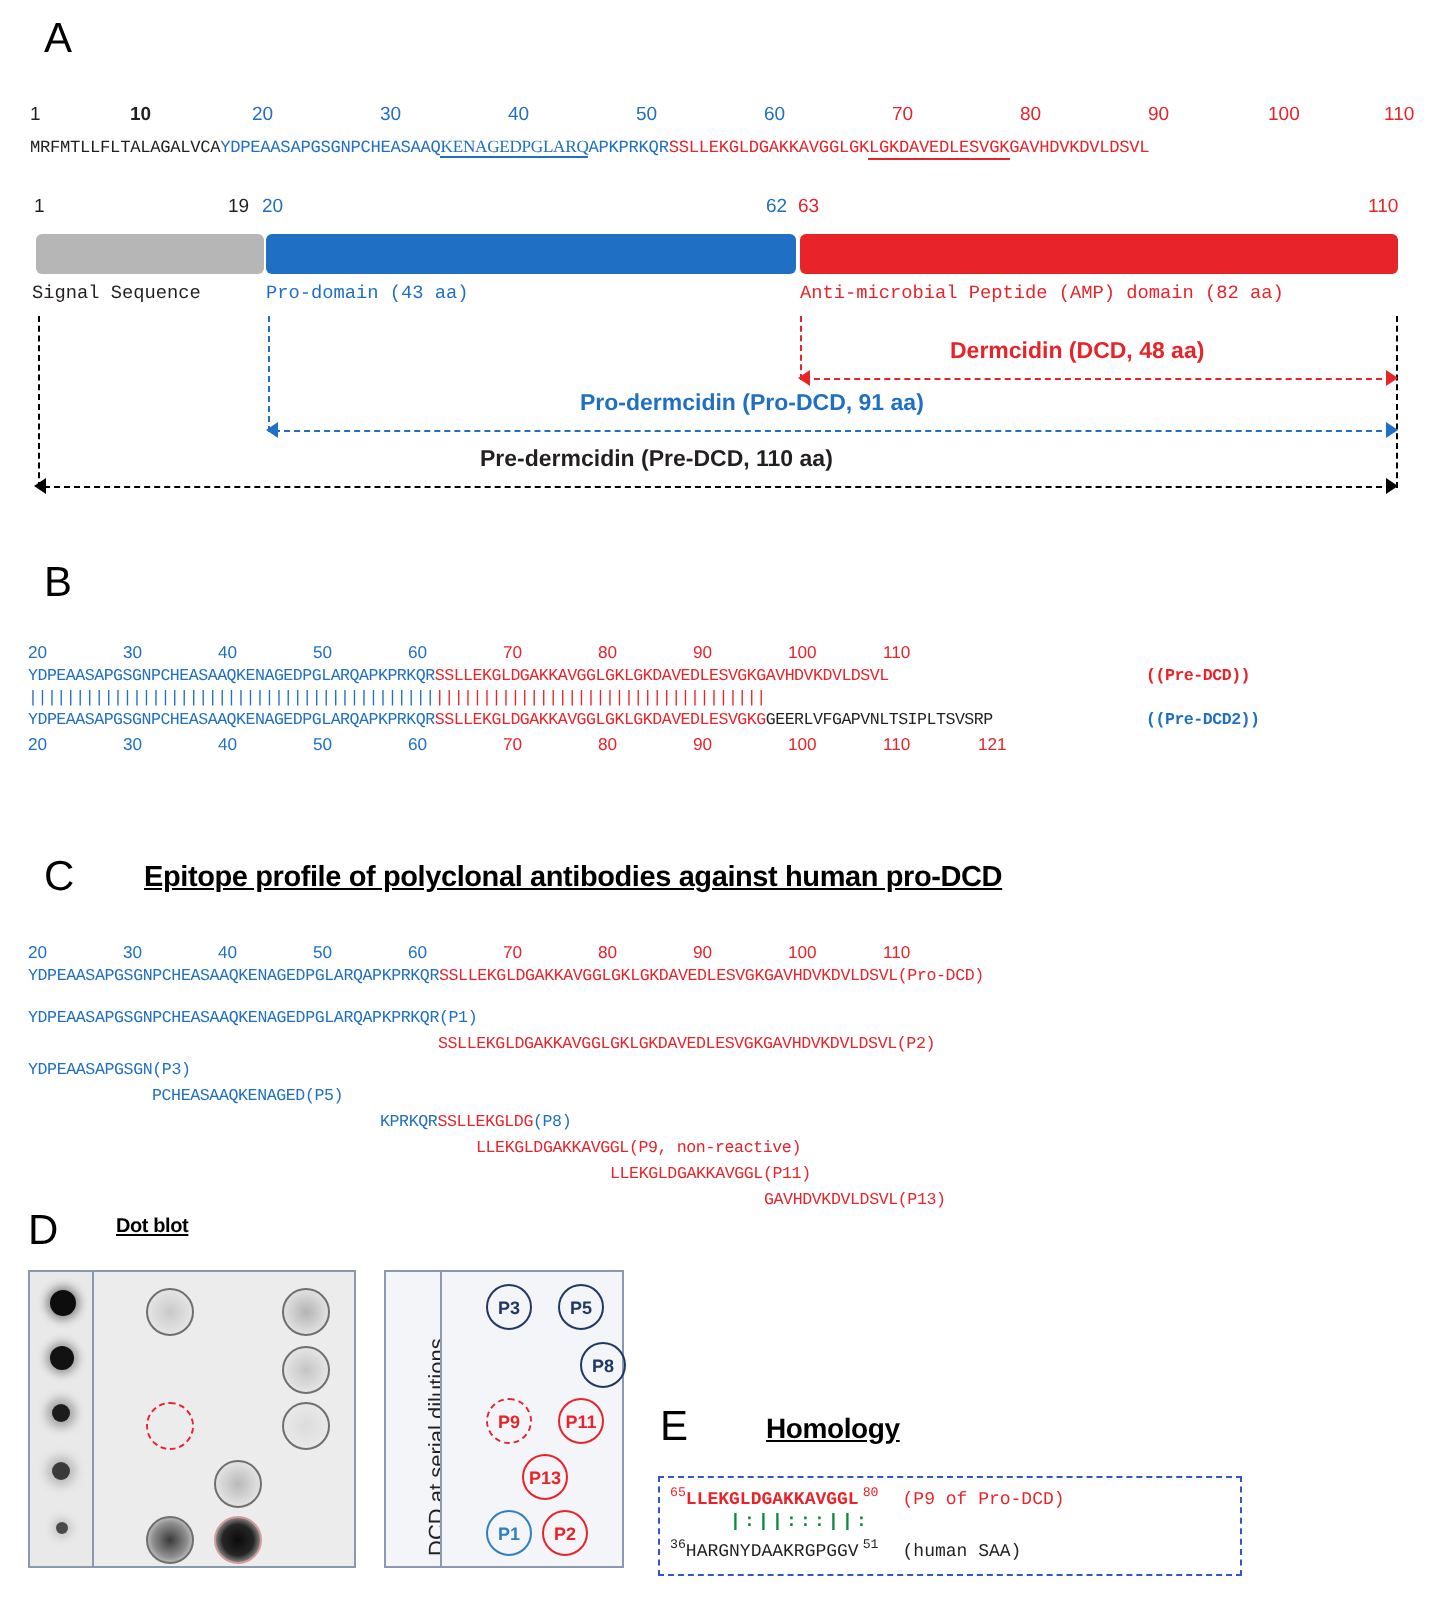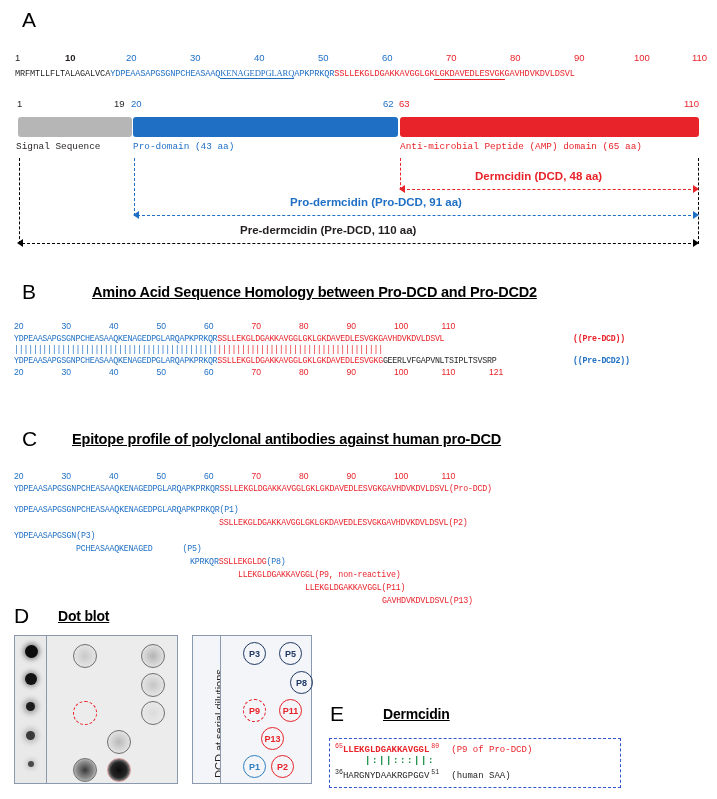--- a/index.html
+++ b/index.html
@@ -108,21 +108,21 @@
   <div class="barnums blue" style="left:383px;top:98px;">62</div>
   <div class="barnums red" style="left:399px;top:98px;">63</div>
   <div class="barnums red" style="left:684px;top:98px;">110</div>
 
   <div class="bar" style="left:18px;top:117px;width:114px;background:#b6b6b6;"></div>
   <div class="bar" style="left:133px;top:117px;width:265px;background:#1F6FC4;"></div>
   <div class="bar" style="left:400px;top:117px;width:299px;background:#E8232A;"></div>
 
   <div class="barlabel black" style="left:16px;top:141px;">Signal Sequence</div>
   <div class="barlabel blue" style="left:133px;top:141px;">Pro-domain (43 aa)</div>
-  <div class="barlabel red" style="left:400px;top:141px;">Anti-microbial Peptide (AMP) domain (65 aa)</div>
+  <div class="barlabel red" style="left:400px;top:141px;">Anti-microbial Peptide (AMP) domain (82 aa)</div>
 
   <div class="vdash" style="left:19px;top:158px;height:86px;"></div>
   <div class="vdash b" style="left:134px;top:158px;height:58px;"></div>
   <div class="vdash r" style="left:400px;top:158px;height:32px;"></div>
   <div class="vdash" style="left:698px;top:158px;height:86px;"></div>
 
   <div class="atext red" style="left:475px;top:170px;">Dermcidin (DCD, 48 aa)</div>
   <div class="arrowline r" style="left:402px;top:189px;width:294px;"></div>
   <div class="ahead" style="left:399px;top:185px;border-top:4px solid transparent;border-bottom:4px solid transparent;border-right:6px solid #E8232A;"></div>
   <div class="ahead" style="left:693px;top:185px;border-top:4px solid transparent;border-bottom:4px solid transparent;border-left:6px solid #E8232A;"></div>
@@ -133,21 +133,20 @@
   <div class="ahead" style="left:693px;top:211px;border-top:4px solid transparent;border-bottom:4px solid transparent;border-left:6px solid #1F6FC4;"></div>
 
   <div class="atext black" style="left:240px;top:224px;">Pre-dermcidin (Pre-DCD, 110 aa)</div>
   <div class="arrowline k" style="left:22px;top:243px;width:674px;"></div>
   <div class="ahead" style="left:17px;top:239px;border-top:4px solid transparent;border-bottom:4px solid transparent;border-right:6px solid #000;"></div>
   <div class="ahead" style="left:693px;top:239px;border-top:4px solid transparent;border-bottom:4px solid transparent;border-left:6px solid #000;"></div>
 </div>
 
 <div id="panelB">
   <div class="panel-letter" style="left:22px;top:25px;">B</div>
-  <div class="panel-title" style="left:92px;top:29px;">Amino Acid Sequence Homology between Pro-DCD and Pro-DCD2</div>
 
   <div class="numrow" style="left:14px;top:66px;">
     <span class="blue">20</span><span class="blue">30</span><span class="blue">40</span><span class="blue">50</span><span class="blue">60</span><span class="red">70</span><span class="red">80</span><span class="red">90</span><span class="red">100</span><span class="red">110</span>
   </div>
 
   <div class="seqrow" style="left:14px;top:79px;">
     <span class="blue">YDPEAASAPGSGNPCHEASAAQKENAGEDPGLARQAPKPRKQR</span><span class="red">SSLLEKGLDGAKKAVGGLGKLGKDAVEDLESVGKGAVHDVKDVLDSVL</span>
   </div>
   <div class="seqrow red" style="left:573px;top:79px;font-weight:bold;">(<span>(Pre-DCD)</span>)</div>
 
@@ -183,21 +182,21 @@
 
   <div class="epirow" style="left:219px;top:113px;">
     <span class="red">SSLLEKGLDGAKKAVGGLGKLGKDAVEDLESVGKGAVHDVKDVLDSVL</span><span class="red" style="white-space:pre;">(P2)</span>
   </div>
 
   <div class="epirow" style="left:14px;top:126px;">
     <span class="blue">YDPEAASAPGSGN</span><span class="blue" style="white-space:pre;">(P3)</span>
   </div>
 
   <div class="epirow" style="left:76px;top:139px;">
-    <span class="blue">PCHEASAAQKENAGED</span><span class="blue" style="white-space:pre;margin-left:30px;">(P5)</span>
+    <span class="blue">PCHEASAAQKENAGED</span><span class="blue" style="white-space:pre;">(P5)</span>
   </div>
 
   <div class="epirow" style="left:190px;top:152px;">
     <span class="blue">KPRKQR</span><span class="red">SSLLEKGLDG</span><span class="blue" style="white-space:pre;">(P8)</span>
   </div>
 
   <div class="epirow" style="left:238px;top:165px;">
     <span class="red">LLEKGLDGAKKAVGGL</span><span class="red" style="white-space:pre;">(P9, non-reactive)</span>
   </div>
 
@@ -205,21 +204,21 @@
     <span class="red">LLEKGLDGAKKAVGGL</span><span class="red" style="white-space:pre;">(P11)</span>
   </div>
 
   <div class="epirow" style="left:382px;top:191px;">
     <span class="red">GAVHDVKDVLDSVL</span><span class="red" style="white-space:pre;">(P13)</span>
   </div>
 </div>
 
 <div id="panelD">
   <div class="panel-letter" style="left:14px;top:4px;">D</div>
-  <div class="panel-title" style="left:58px;top:8px;font-size:14px;">Dot blot</div>
+  <div class="panel-title" style="left:58px;top:8px;font-size:10px;">Dot blot</div>
 
   <div class="blotbox" style="left:14px;top:35px;width:32px;height:147px;background:#e9e9e9;">
     <div class="dot" style="left:10px;top:9px;width:13px;height:13px;background:#0d0d0d;box-shadow:0 0 4px 2px rgba(30,30,30,.45);"></div>
     <div class="dot" style="left:10px;top:37px;width:12px;height:12px;background:#121212;box-shadow:0 0 4px 2px rgba(40,40,40,.4);"></div>
     <div class="dot" style="left:11px;top:66px;width:9px;height:9px;background:#1c1c1c;box-shadow:0 0 5px 3px rgba(70,70,70,.4);"></div>
     <div class="dot" style="left:11px;top:95px;width:9px;height:9px;background:#3a3a3a;box-shadow:0 0 5px 3px rgba(110,110,110,.35);"></div>
     <div class="dot" style="left:13px;top:125px;width:6px;height:6px;background:#4a4a4a;box-shadow:0 0 4px 2px rgba(120,120,120,.3);"></div>
   </div>
 
   <div class="blotbox" style="left:46px;top:35px;width:130px;height:147px;background:#ececec;">
@@ -259,21 +258,21 @@
         <span>P1</span>
       </div>
     <div class="pcirc" style="left:50px;top:119px;width:21px;height:21px;border:1.4px solid #E8232A;color:#E8232A;">
         <span>P2</span>
       </div>
   </div>
 </div>
 
 <div id="panelE">
   <div class="panel-letter" style="left:20px;top:22px;">E</div>
-  <div class="panel-title" style="left:73px;top:26px;font-size:14px;">Dermcidin</div>
+  <div class="panel-title" style="left:73px;top:26px;font-size:14px;">Homology</div>
 
   <div class="ebox" style="left:19px;top:58px;width:290px;height:48px;"></div>
 
   <div class="erow" style="left:25px;top:63px;">
     <span class="sup red">65</span><span class="red" style="font-weight:bold;">LLEKGLDGAKKAVGGL</span><span class="sup red" style="margin-left:2px;">80</span><span class="red" style="margin-left:12px;">(P9 of Pro-DCD)</span>
   </div>
 
   <div class="erow green" style="left:55px;top:76px;letter-spacing:1.6px;font-weight:bold;">|:||:::||:</div>
 
   <div class="erow" style="left:25px;top:89px;">

